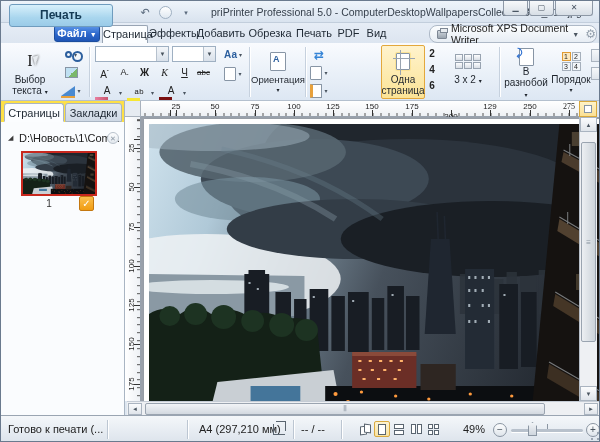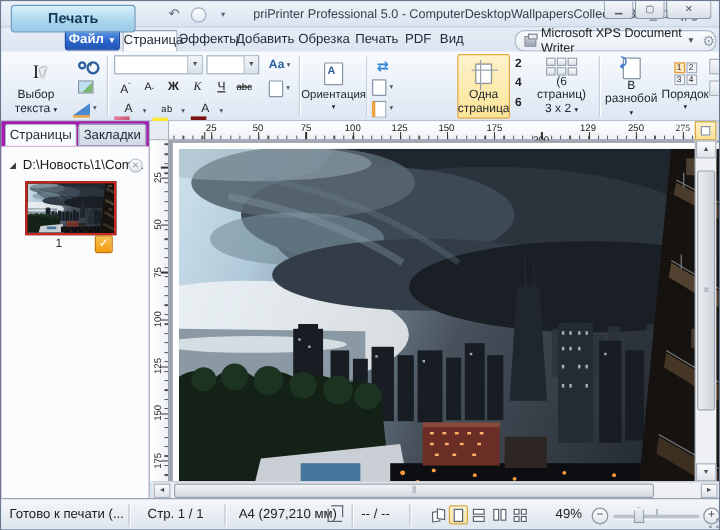--- a/index.html
+++ b/index.html
@@ -57,21 +57,21 @@
   .grid6 { display:grid; grid-template-columns:repeat(3,8px); grid-template-rows:repeat(2,7px); gap:1px; }
   .grid6 div { background:linear-gradient(#fdfdfe,#d8dee5); border:1px solid #98a3b0; }
   .ord-grid { display:grid; grid-template-columns:9px 9px; grid-template-rows:9px 9px; gap:1px; }
   .ord-grid span { background:#f2f5f8; border:1px solid #a6b0bc; font-size:7px; line-height:8px; text-align:center; color:#222; }
   .ord-grid span:first-child { border-color:#e09a32; background:#fde8bd; }
   .presets { position:absolute; left:424px; top:3px; width:14px; }
   .presets div { font-size:10px; font-weight:bold; color:#222; text-align:center; height:16px; line-height:16px; }
   .edgebtn { position:absolute; left:590px; width:12px; height:13px; background:linear-gradient(#f6f8fa,#dfe5ec); border:1px solid #aab4c0; }
 
   
-  .sidebar { position:absolute; left:0; top:100px; width:124px; height:314px; background:#a21caf; border-right:1px solid #a9b5c3;padding-left:24px; }
+  .sidebar { position:absolute; left:0; top:100px; width:124px; height:314px; background:#fde047; border-right:1px solid #a9b5c3;padding-left:24px; }
   .side-tab { position:absolute; top:2px; height:19px; font-size:11px; color:#1e2833; text-align:center; line-height:18px;
     border:1px solid #a9b5c3; border-radius:3px 3px 0 0; background:linear-gradient(#e3eaf2,#cfd9e5); }
   .side-tab.active { background:#fbfdff; border-bottom-color:#fbfdff; }
   .side-body { position:absolute; left:0; top:21px; width:123px; height:293px; background:#fafcfe; }
   .tree-row { position:absolute; left:4px; top:10px; width:116px; height:14px; font-size:11px; color:#1a1a1a; }
   .tree-tri { position:absolute; left:3px; top:2px; font-size:7px; color:#3a3a3a; }
   .tree-x { position:absolute; right:2px; top:0px; width:12px; height:12px; border:1px solid #b9c2cc; border-radius:50%;
     background:linear-gradient(#fcfdfe,#e2e8ee); color:#8c97a3; font-size:7px; text-align:center; line-height:11px; }
   .thumb { position:absolute; left:20px; top:29px; width:76px; height:45px; border:2px solid #c8281e; background:#000; }
   .thumb svg { display:block; }
@@ -434,21 +434,20 @@
       <div class="icon-area">
           <span class="grid6">
             <div></div>
             <div></div>
             <div></div>
             <div></div>
             <div></div>
             <div></div>
           </span>
         </div>
-      <div class="lbl">(6 страниц)</div>
       <div class="lbl"><span>3 x 2</span> <span style="font-size:6px;">▾</span></div>
     </div>
     <div class="rsep" style="left:498px;"></div>
 
     <div class="bigbtn" style="left:502px;width:46px;">
       <div class="icon-area">
           <span class="page-ico" style="width:15px;height:18px;">
             <b style="position:absolute;left:-3px;top:-2px;color:#2c6fd0;font-size:10px;">⤸</b>
           </span>
         </div>
@@ -551,21 +550,20 @@
     <div class="sbtn left">◄</div>
     <div class="hthumb">
         <i>⦀</i>
       </div>
     <div class="sbtn right">►</div>
   </div>
 
   <div class="statusbar">
     <span class="seg" style="left:7px;">Готово к печати (...</span>
     <span class="sdiv" style="left:106px;"></span>
-    <span class="seg" style="left:122px;">Стр. 1 / 1</span>
     <span class="sdiv" style="left:186px;"></span>
     <span class="seg" style="left:198px;">A4 (297,210 мм)</span>
     <span class="sdiv" style="left:292px;"></span>
     <span class="crop-ico"></span>
     <span class="seg" style="left:300px;">-- / --</span>
     <span class="sdiv" style="left:340px;"></span>
 
     <div class="vbtn" style="left:356px;">
       <span style="position:relative;width:11px;height:11px;display:block;">
         <i class="pg" style="position:absolute;left:0;top:2px;width:7px;height:9px;transform:skewY(-8deg);display:block;"></i>

